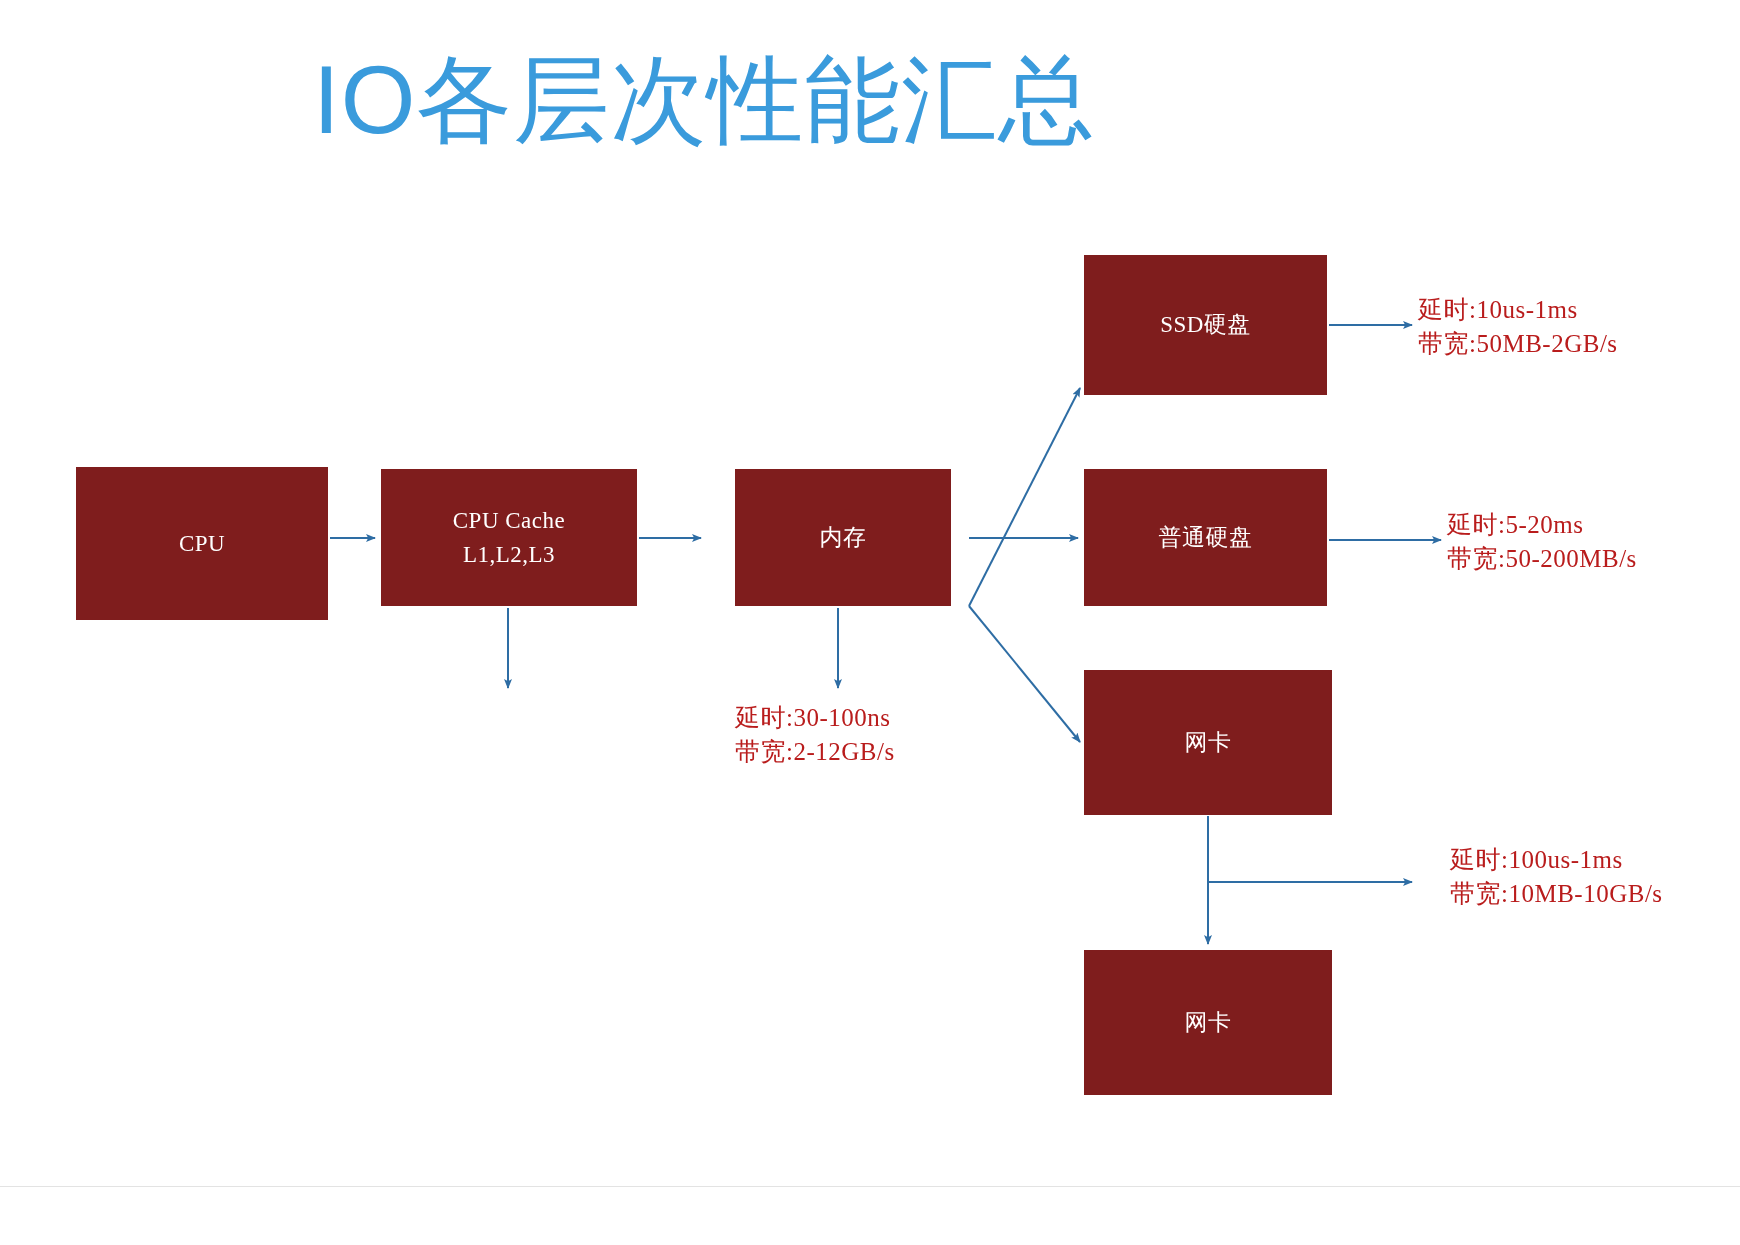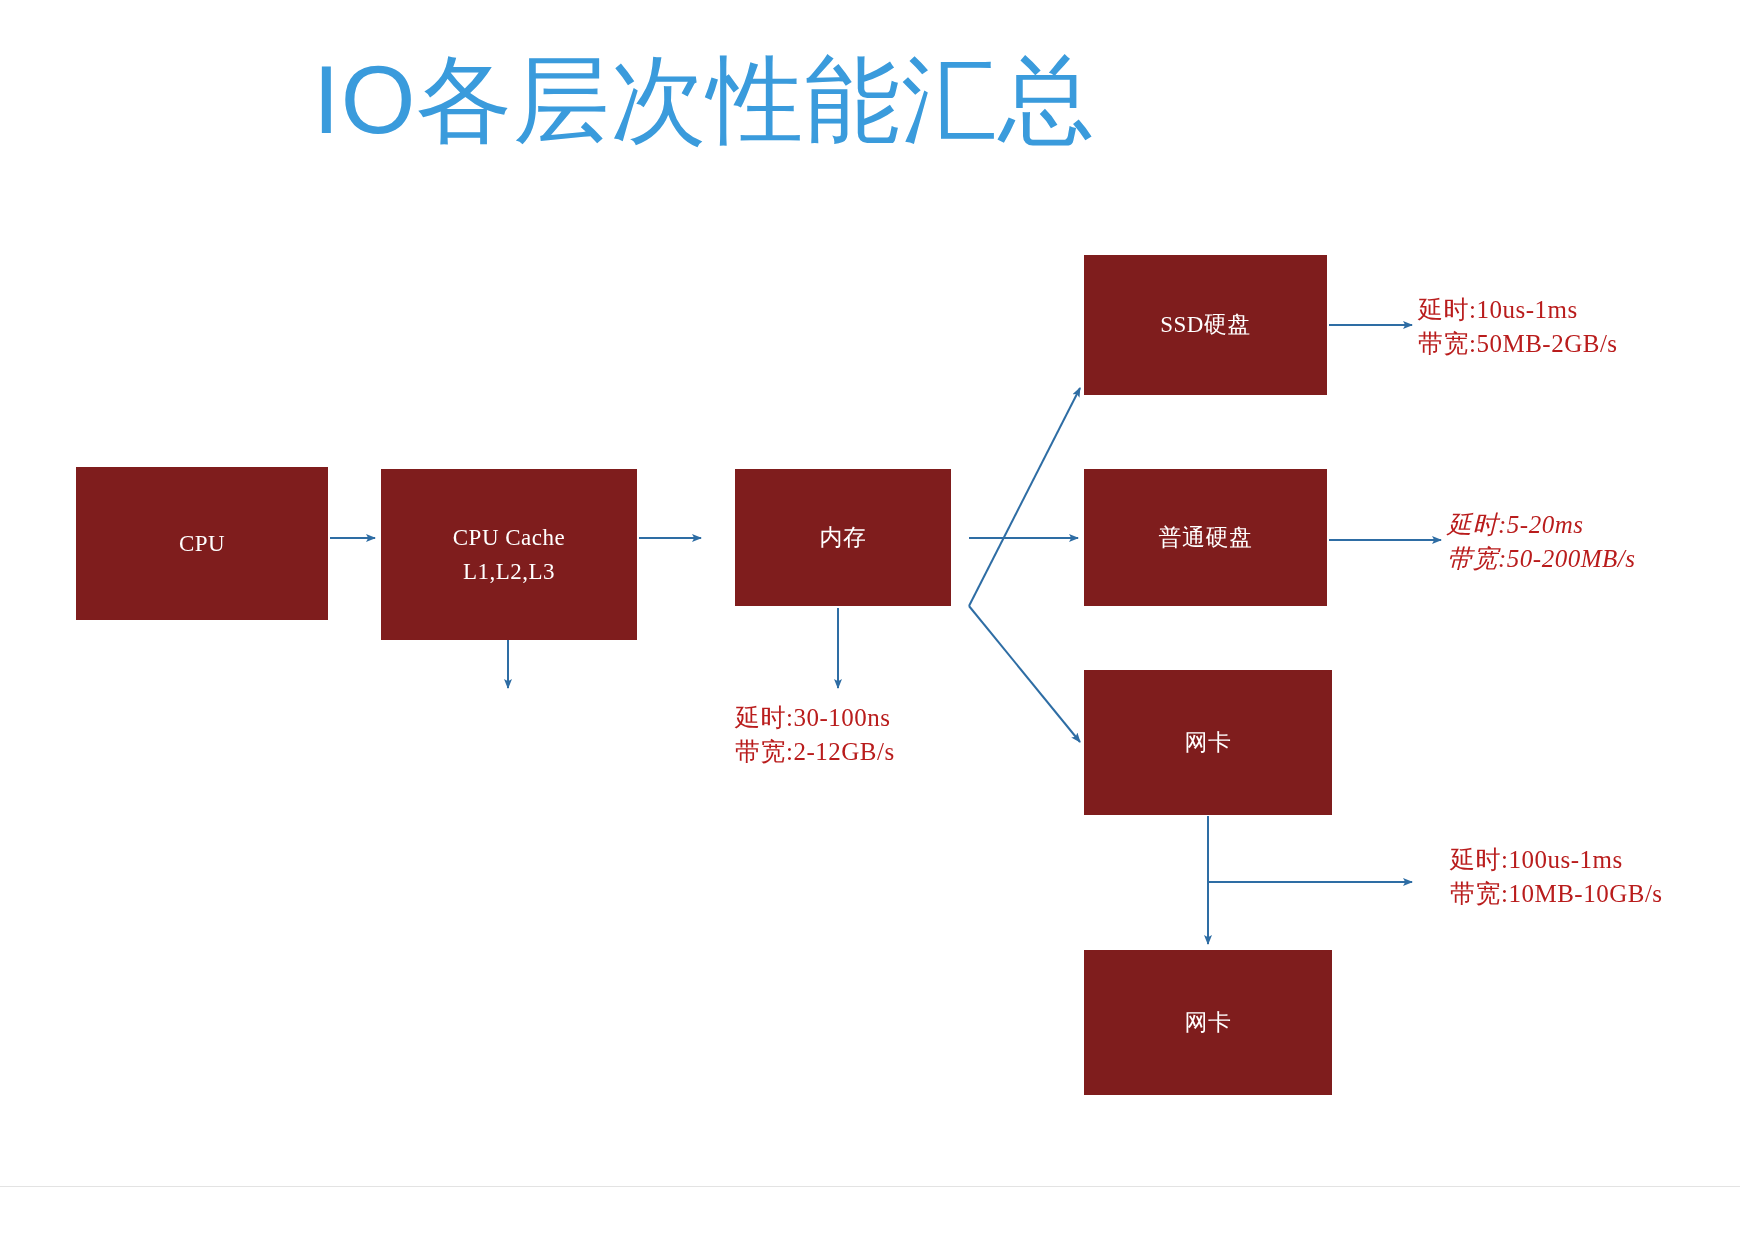--- a/index.html
+++ b/index.html
@@ -58,21 +58,21 @@
     text-align: center;
     font-family: "Liberation Serif", "DejaVu Serif", serif;
     font-size: 23px;
     line-height: 1.45;
     letter-spacing: 0.5px;
     box-sizing: border-box;
     white-space: pre-line;
   }
 
   #box-cpu        { left: 76px;  top: 467px; width: 252px; height: 153px; }
-  #box-cpu-cache  { left: 381px; top: 469px; width: 256px; height: 171px; }
+  #box-cpu-cache  { left: 381px; top: 469px; width: 256px; height: 137px; }
   #box-memory     { left: 735px; top: 469px; width: 216px; height: 137px; }
   #box-ssd        { left: 1084px; top: 255px; width: 243px; height: 140px; }
   #box-hdd        { left: 1084px; top: 469px; width: 243px; height: 137px; }
   #box-nic-1      { left: 1084px; top: 670px; width: 248px; height: 145px; }
   #box-nic-2      { left: 1084px; top: 950px; width: 248px; height: 145px; }
 
   
   .annotation {
     position: absolute;
     color: #b91c1c;
@@ -80,21 +80,21 @@
     font-size: 25px;
     line-height: 1.35;
     letter-spacing: 0.5px;
     white-space: nowrap;
   }
   .annotation .line { display: block; }
 
   #ann-cache   { left: 414px;  top: 701px; }
   #ann-memory  { left: 735px;  top: 701px; font-family: Liberation Serif, serif; }
   #ann-ssd     { left: 1418px; top: 293px; }
-  #ann-hdd     { left: 1447px; top: 508px; font-style: italic; }
+  #ann-hdd     { left: 1447px; top: 508px; }
   #ann-nic     { left: 1418px; top: 843px; margin-left: 32px; }
 
   
   #footer-divider {
     position: absolute;
     left: 0;
     top: 1186px;
     width: 1740px;
     height: 1px;
     background: #e3e3e3;

